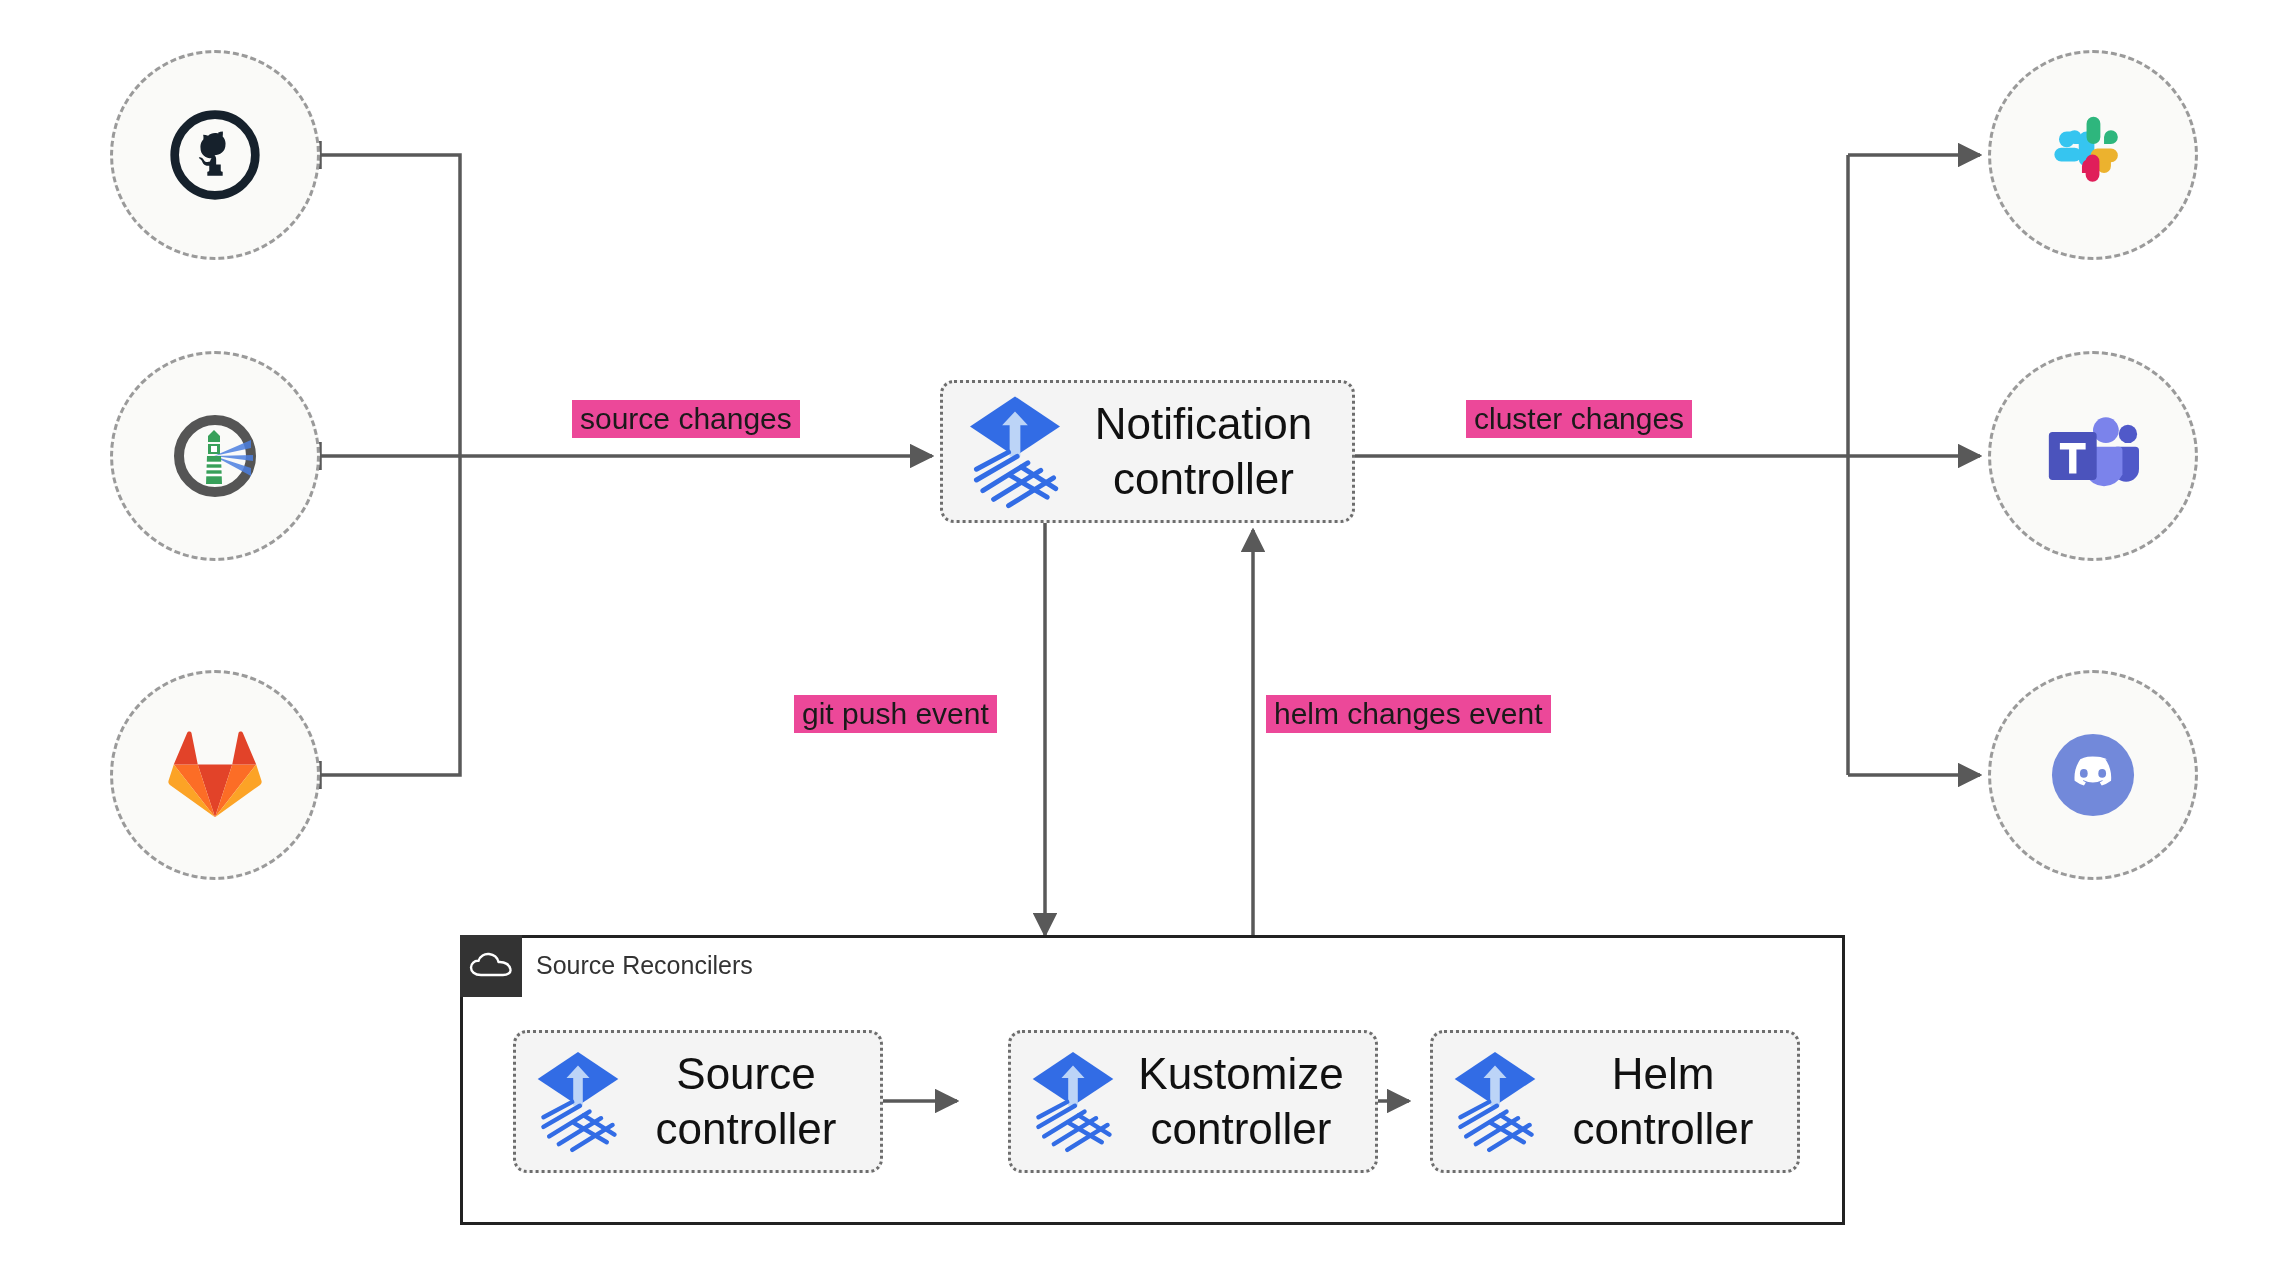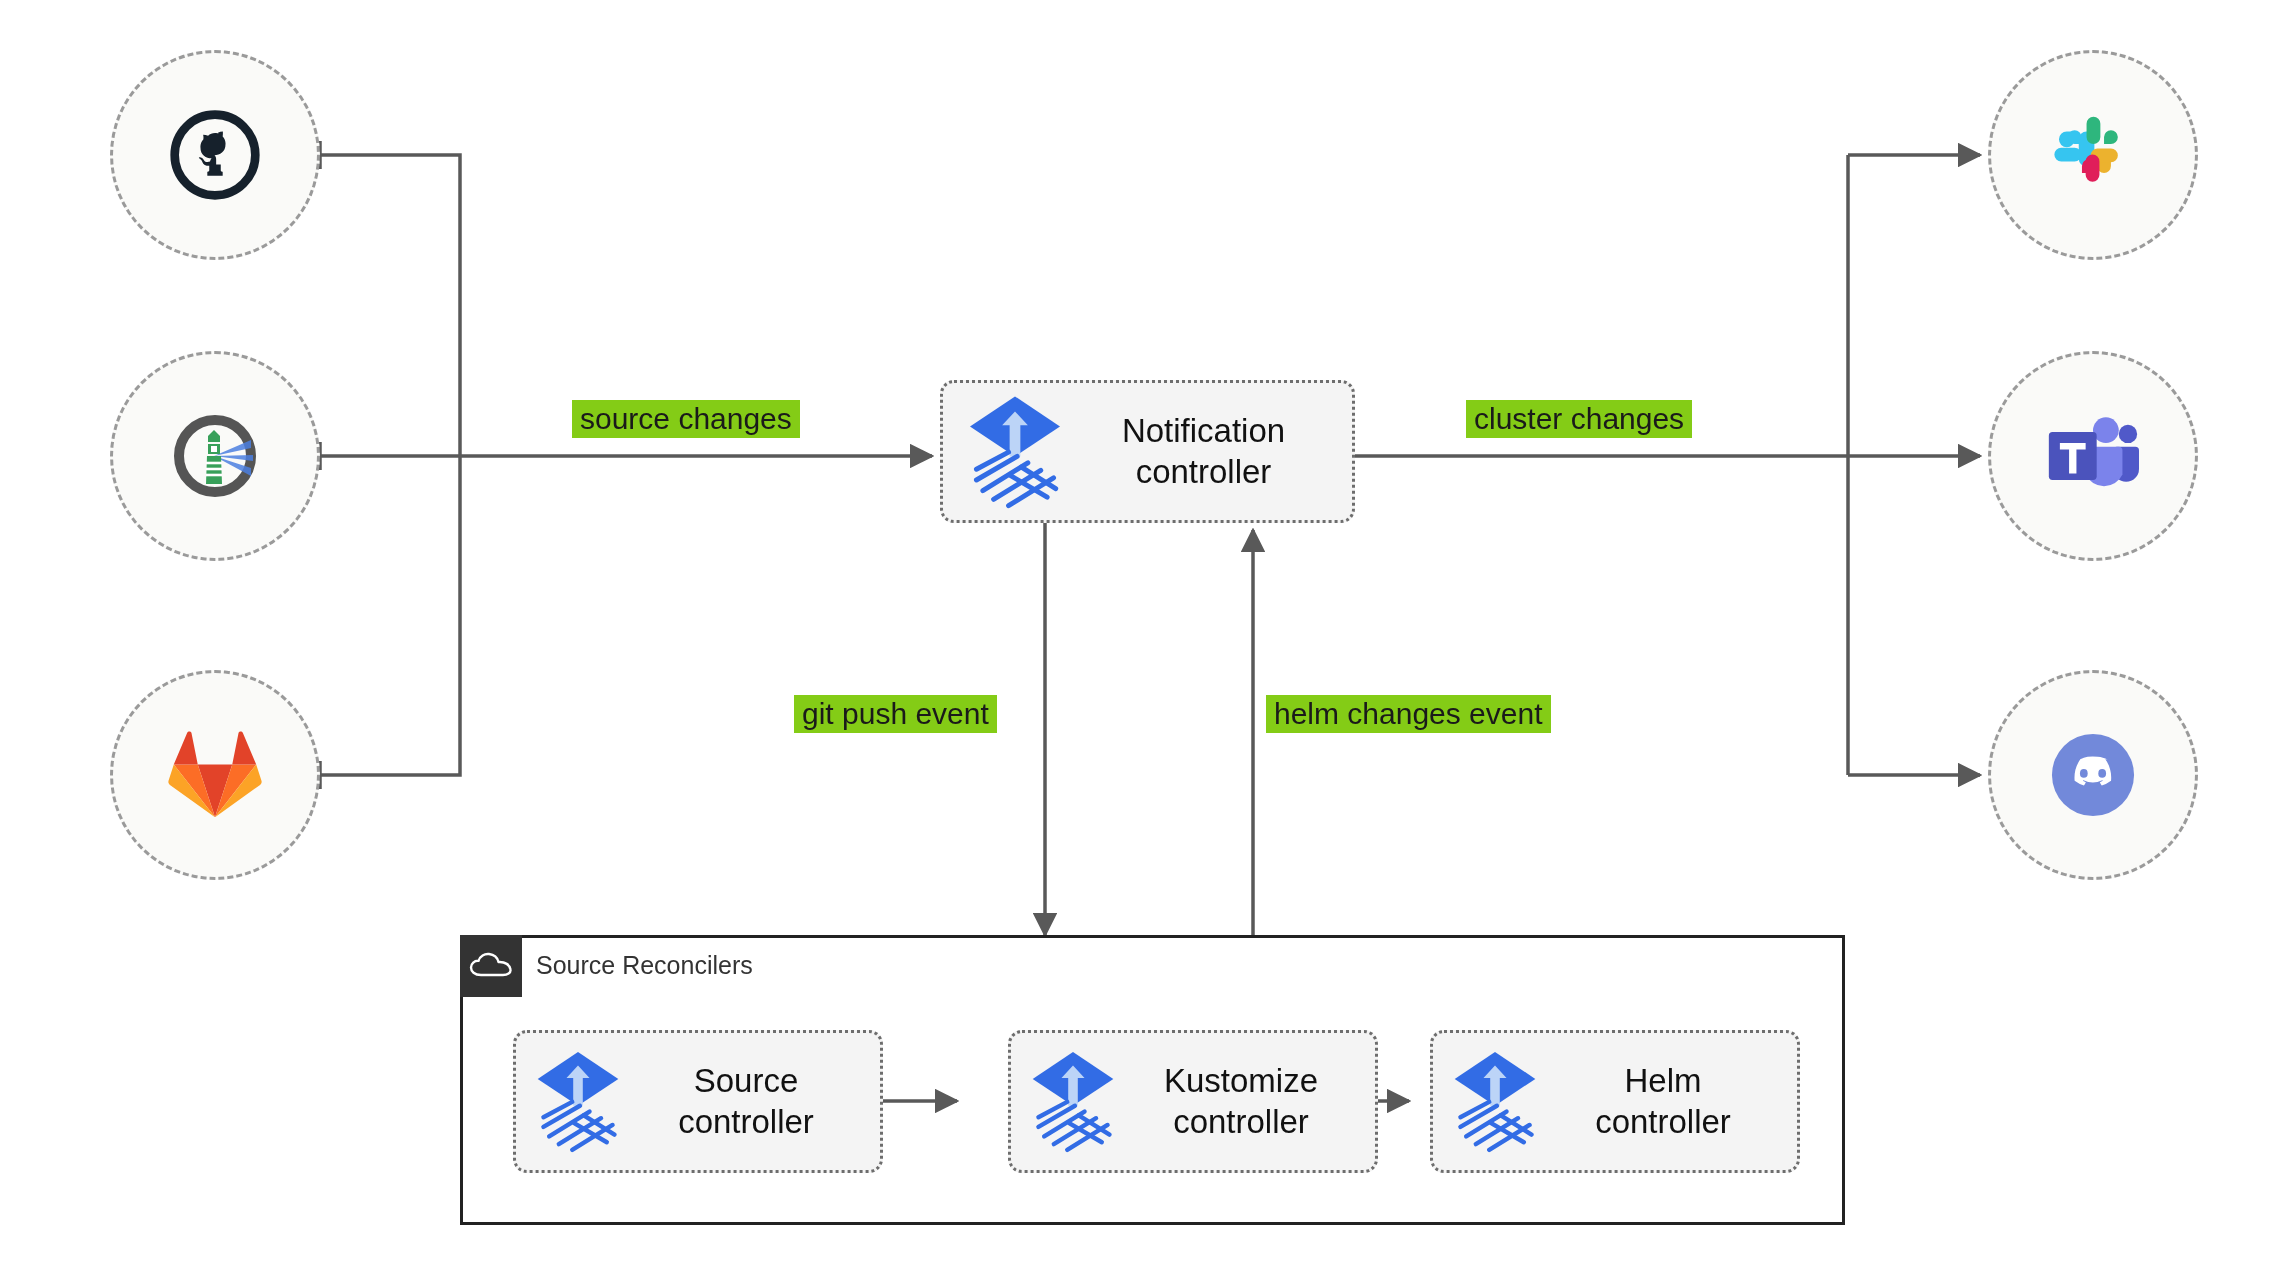--- a/index.html
+++ b/index.html
@@ -12,30 +12,30 @@
   .circle-node{position:absolute;border-radius:50%;
     background:#fafaf8;border:3px dashed #9a9a9a;
     display:flex;align-items:center;justify-content:center;box-sizing:border-box;}
 
   
   .ctrl-box{position:absolute;box-sizing:border-box;background:#f4f4f4;
     border:3px dotted #6d6d6d;border-radius:14px;
     display:flex;align-items:center;justify-content:flex-start;}
   .ctrl-logo{flex:0 0 auto;}
   .ctrl-label{flex:1 1 auto;text-align:center;line-height:1.24;
-    font-size:33px;color:#111;white-space:pre-line;padding-right:14px;}
+    font-size:44px;color:#111;white-space:pre-line;padding-right:14px;}
 
   
   #group{position:absolute;box-sizing:border-box;border:3px solid #222;background:transparent;}
   #group-tab{position:absolute;background:#333333;display:flex;align-items:center;justify-content:center;}
   #group-title{position:absolute;font-size:25px;color:#333;white-space:nowrap;}
 
   
   .edge-label{position:absolute;font-size:30px;color:#1a1a1a;
-    white-space:nowrap;background:#84cc16;padding:2px 8px;}
+    white-space:nowrap;background:#ec4899;padding:2px 8px;}
 </style>
 </head>
 <body>
 
 <div id="canvas">
 
   <svg id="edges" viewBox="0 0 2292 1284">
     <defs>
       <marker id="arrow" viewBox="0 0 10 10" refX="9" refY="5" markerWidth="7" markerHeight="7" orient="auto-start-reverse">
         <path d="M 0 0 L 10 5 L 0 10 z" fill="#595959"></path>

